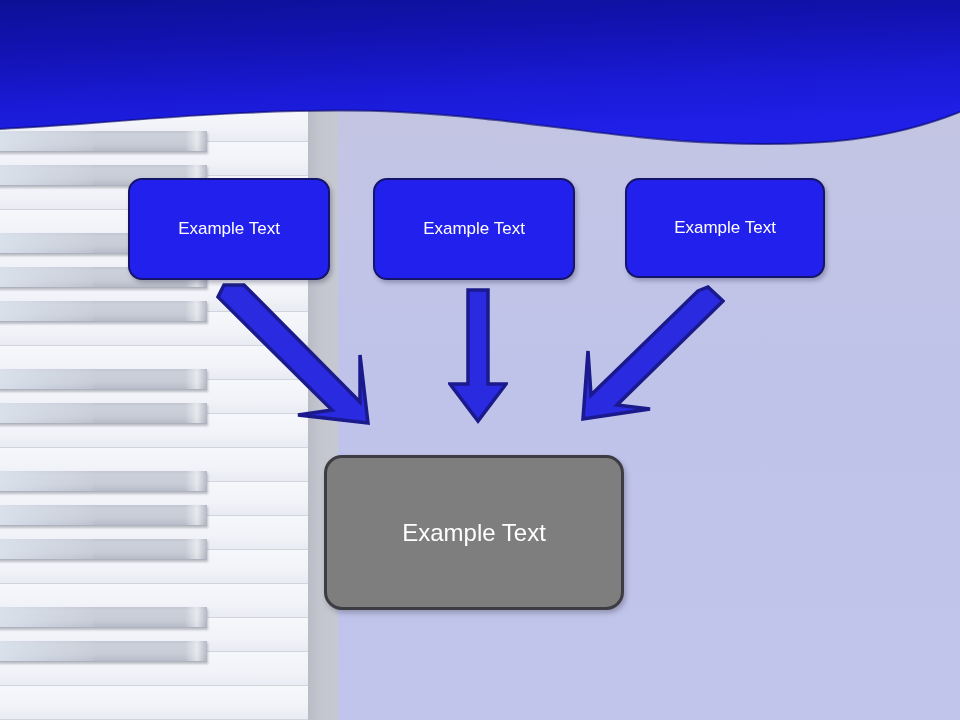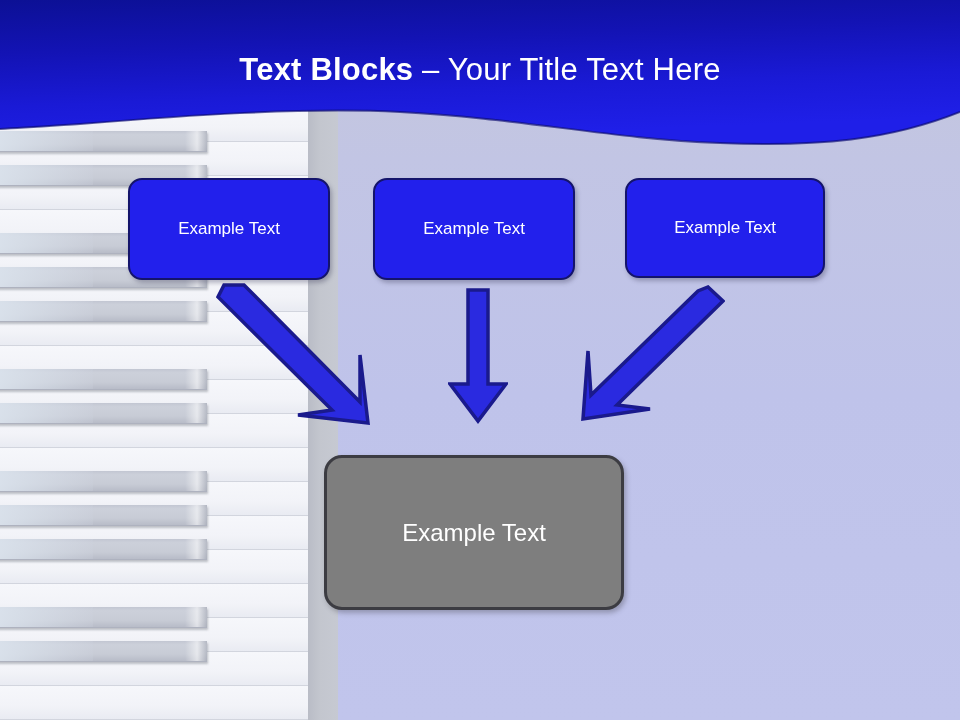--- a/index.html
+++ b/index.html
@@ -195,23 +195,20 @@
       </defs>
       <path d="M0,0 L960,0 L960,112 C890,140 820,147 720,143
                C610,139 520,118 400,112
                C300,107 180,116 80,124
                C50,126 22,128 0,129 Z" fill="url(#hdrGrad)"></path>
       <path d="M0,129 C22,128 50,126 80,124 C180,116 300,107 400,112
                C520,118 610,139 720,143 C820,147 890,140 960,112" fill="none" stroke="#0a0a6e" stroke-width="2" opacity=".65"></path>
     </svg>
   </div>
 
-  <div id="title">
-    <span class="strong">Text Blocks</span><span class="light"> – </span><span class="light">Your Title Text Here</span>
-  </div>
 
   <div class="arrow" id="arrow1">
     <svg viewBox="0 0 160 145">
       <polygon points="14,2 34,2 150,119 150,72 158,140 88,132 122,127 8,14" fill="#2a2ae0" stroke="#1a1a8c" stroke-width="3.5" stroke-linejoin="miter"></polygon>
     </svg>
   </div>
 
   <div class="arrow" id="arrow2">
     <svg viewBox="0 0 60 136">
       <polygon points="20,2 40,2 40,96 58,96 30,133 2,96 20,96" fill="#2a2ae0" stroke="#1a1a8c" stroke-width="3.5" stroke-linejoin="miter"></polygon>

